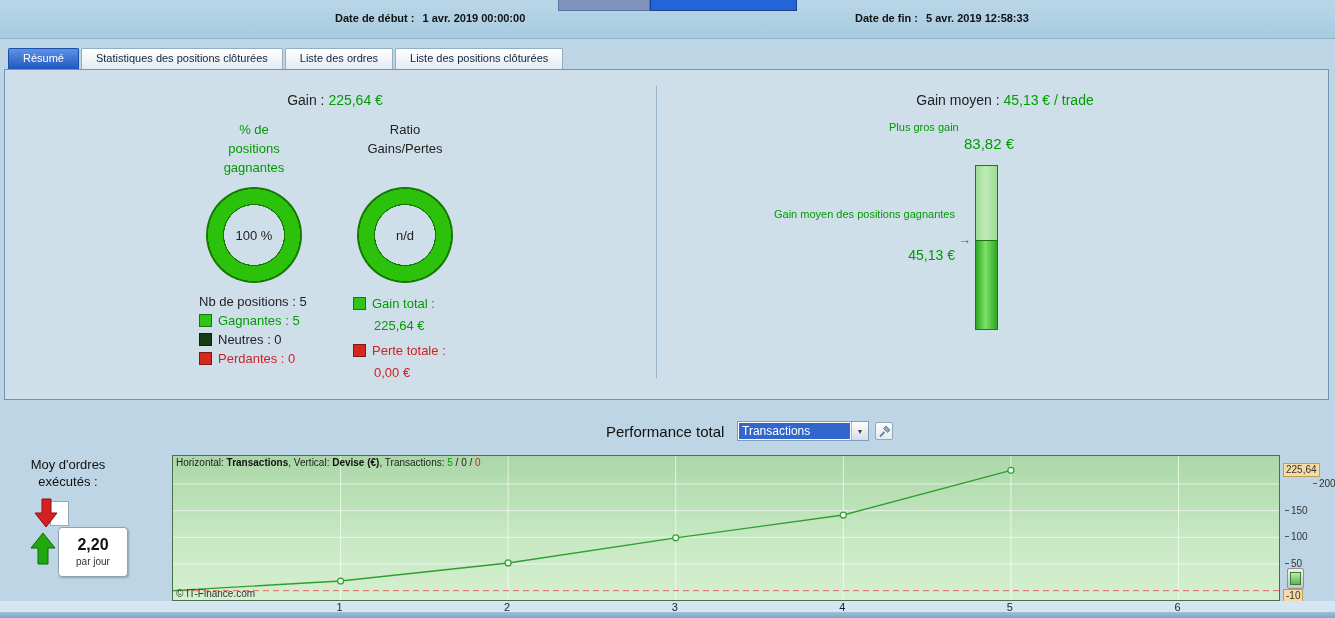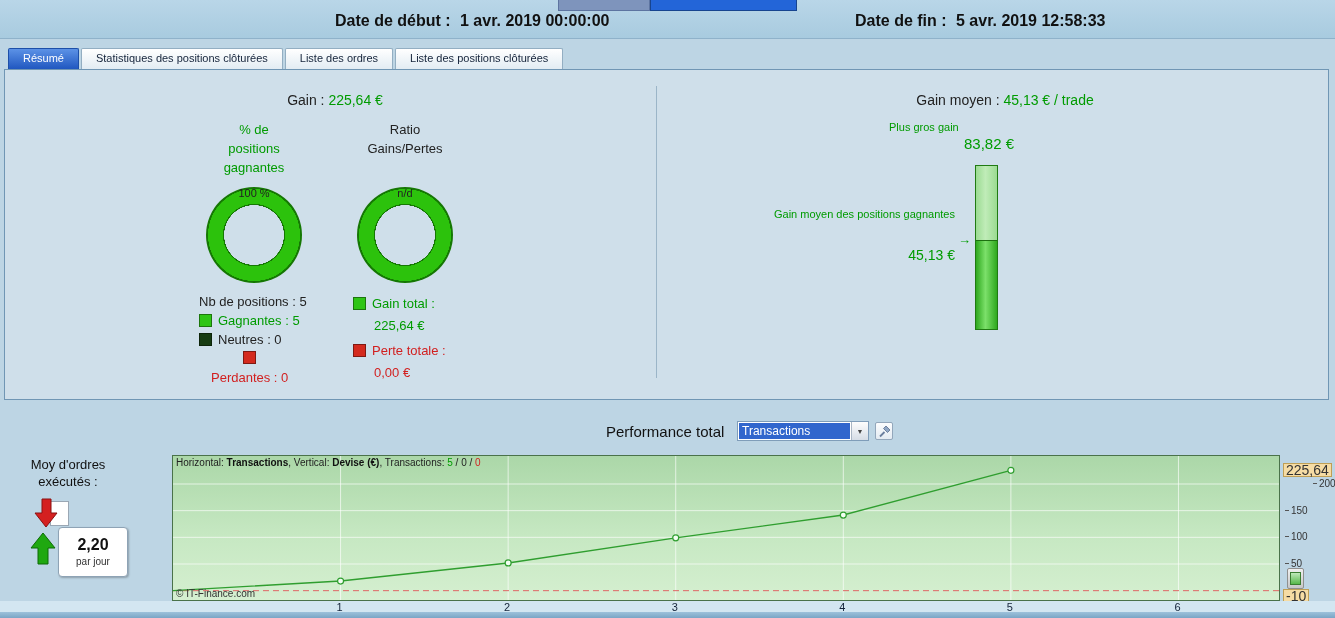--- a/index.html
+++ b/index.html
@@ -3,21 +3,21 @@
 <meta charset="utf-8">
 <style>
   html,body { margin:0; padding:0; }
   body { font-family:"Liberation Sans", sans-serif; }
   #page { position:relative; width:1335px; height:618px; background:#bdd5e4; overflow:hidden;
           font-family:"Liberation Sans", sans-serif; color:#222; }
 
   
   .topbar { position:absolute; left:0; top:0; width:1335px; height:38px;
             background:linear-gradient(#b9d6e8,#a8cbdf); border-bottom:1px solid #8fb2ca; }
-  .datefield { position:absolute; top:12px; font-size:16px; font-weight:bold; color:#111; white-space:nowrap; }
+  .datefield { position:absolute; top:12px; font-size:11px; font-weight:bold; color:#111; white-space:nowrap; }
   .datefield .val { font-weight:bold; margin-left:5px; }
   .pw { position:absolute; top:0; height:10px; }
   .pw-left  { left:558px; width:90px; background:#7e94bc; border:1px solid #5d74a0; border-top:none; }
   .pw-right { left:650px; width:145px; background:#2365d8; border:1px solid #17448f; border-top:none; }
 
   
   .tabs { position:absolute; left:8px; top:48px; display:flex; gap:2px; height:21px; }
   .tab { font-size:11px; line-height:19px; padding:0 14px; background:linear-gradient(#ffffff,#e2ecf3);
          border:1px solid #93aec2; border-bottom:none; border-radius:2px 2px 0 0; color:#14233a; cursor:default; }
   .tab.active { background:linear-gradient(#5c92e6,#2057c0); border-color:#1d4fa8; color:#fff; }
@@ -25,21 +25,21 @@
   
   .panel { position:absolute; left:4px; top:69px; width:1325px; height:331px;
            background:#cfdfea; border:1px solid #7096b4; box-sizing:border-box; }
   .green { color:#009b00; }
   .red   { color:#d21f1f; }
   .dark  { color:#222; }
   .headline { position:absolute; font-size:14px; text-align:center; white-space:nowrap; }
   .colhead { position:absolute; font-size:13px; text-align:center; line-height:19px; }
   .donut { position:absolute; width:96px; height:96px; border-radius:50%;
            background:radial-gradient(closest-side, rgba(0,0,0,0) 0 62%, #157803 62.5% 64.5%, #2cc20c 65% 95.5%, #157803 96% 100%);
-           display:flex; justify-content:center; font-size:11px; color:#222; }
+           display:flex; align-items:center; justify-content:center; font-size:13px; color:#222; }
   .txt13 { position:absolute; font-size:13px; }
   .lgrow { position:absolute; display:flex; align-items:center; gap:6px; font-size:13px; }
   .sq { width:13px; height:13px; display:inline-block; box-sizing:border-box; border:1px solid rgba(0,0,0,.4); }
   .sq-win  { background:#2fc516; }
   .sq-neu  { background:#173c12; }
   .sq-loss { background:#d42a1e; }
   .indent { position:absolute; font-size:13px; }
   .vdivider { position:absolute; left:651px; top:16px; width:1px; height:292px; background:#9bb5c8; }
 
   .small-green { position:absolute; font-size:11px; color:#009b00; }
@@ -74,21 +74,21 @@
   
   .chart { position:absolute; left:172px; top:455px; width:1108px; height:146px; box-sizing:border-box;
            border:1px solid #4a724a; background:linear-gradient(180deg,#abd7a8,#c6e8c2 55%,#d5efd0); }
   .chart svg { display:block; }
   .chart-header { position:absolute; left:3px; top:1px; font-size:10px; color:#222; white-space:nowrap; }
   .chart-header b { color:#111; }
   .chart-copyright { position:absolute; left:3px; bottom:1px; font-size:10px; color:#333;text-align:center; }
   #y-axis-labels { position:absolute; left:1283px; top:456px; width:52px; height:150px; font-size:10px; color:#333; }
   .ytick { position:absolute; left:2px; white-space:nowrap; }
   .ytick::before { content:""; display:inline-block; width:4px; height:1px; background:#555; margin:0 2px 3px 0; }
-  .ybox { position:absolute; left:0; background:#f6dca4; border:1px solid #bf9f55; font-size:14px;
+  .ybox { position:absolute; left:0; background:#f6dca4; border:1px solid #bf9f55; font-size:10px;
           padding:0 2px; color:#333; line-height:12px; white-space:nowrap; }
   .axis-icon { position:absolute; left:1287px; top:568px; width:15px; height:19px;
                background:linear-gradient(#efefef,#c7c7c7); border:1px solid #8f8f8f; border-radius:2px;
                display:flex; align-items:center; justify-content:center; cursor:pointer; }
   .axis-icon .mini { width:9px; height:11px; background:linear-gradient(180deg,#bfe8ba,#57b84a); border:1px solid #3a7d31; }
   .xaxis-strip { position:absolute; left:0; top:601px; width:1335px; height:11px; background:#d3e6f1; }
   #x-axis-labels { position:absolute; left:172px; top:601px; width:1108px; height:13px; font-size:11px; color:#14233a; }
   .xtick { position:absolute; top:0; transform:translateX(-50%); }
   .footer-strip { position:absolute; left:0; top:612px; width:1335px; height:6px;
                   background:linear-gradient(#9dc1da,#7aa5c5); }
@@ -138,21 +138,21 @@
     <div class="txt13 dark" style="left:194px; top:224px;">Nb de positions : 5</div>
 
     <div class="lgrow" style="left:194px; top:243px;">
       <span class="sq sq-win"></span>
       <span class="green">Gagnantes : 5</span>
     </div>
     <div class="lgrow" style="left:194px; top:262px;">
       <span class="sq sq-neu"></span>
       <span class="dark">Neutres : 0</span>
     </div>
-    <div class="lgrow" style="left:206px; top:281px;flex-direction:column;">
+    <div class="lgrow" style="left:194px; top:281px;">
       <span class="sq sq-loss"></span>
       <span class="red">Perdantes : 0</span>
     </div>
 
     <div class="lgrow" style="left:348px; top:226px;">
       <span class="sq sq-win"></span>
       <span class="green">Gain total :</span>
     </div>
     <div class="indent green" style="left:369px; top:248px;">225,64 €</div>
 

